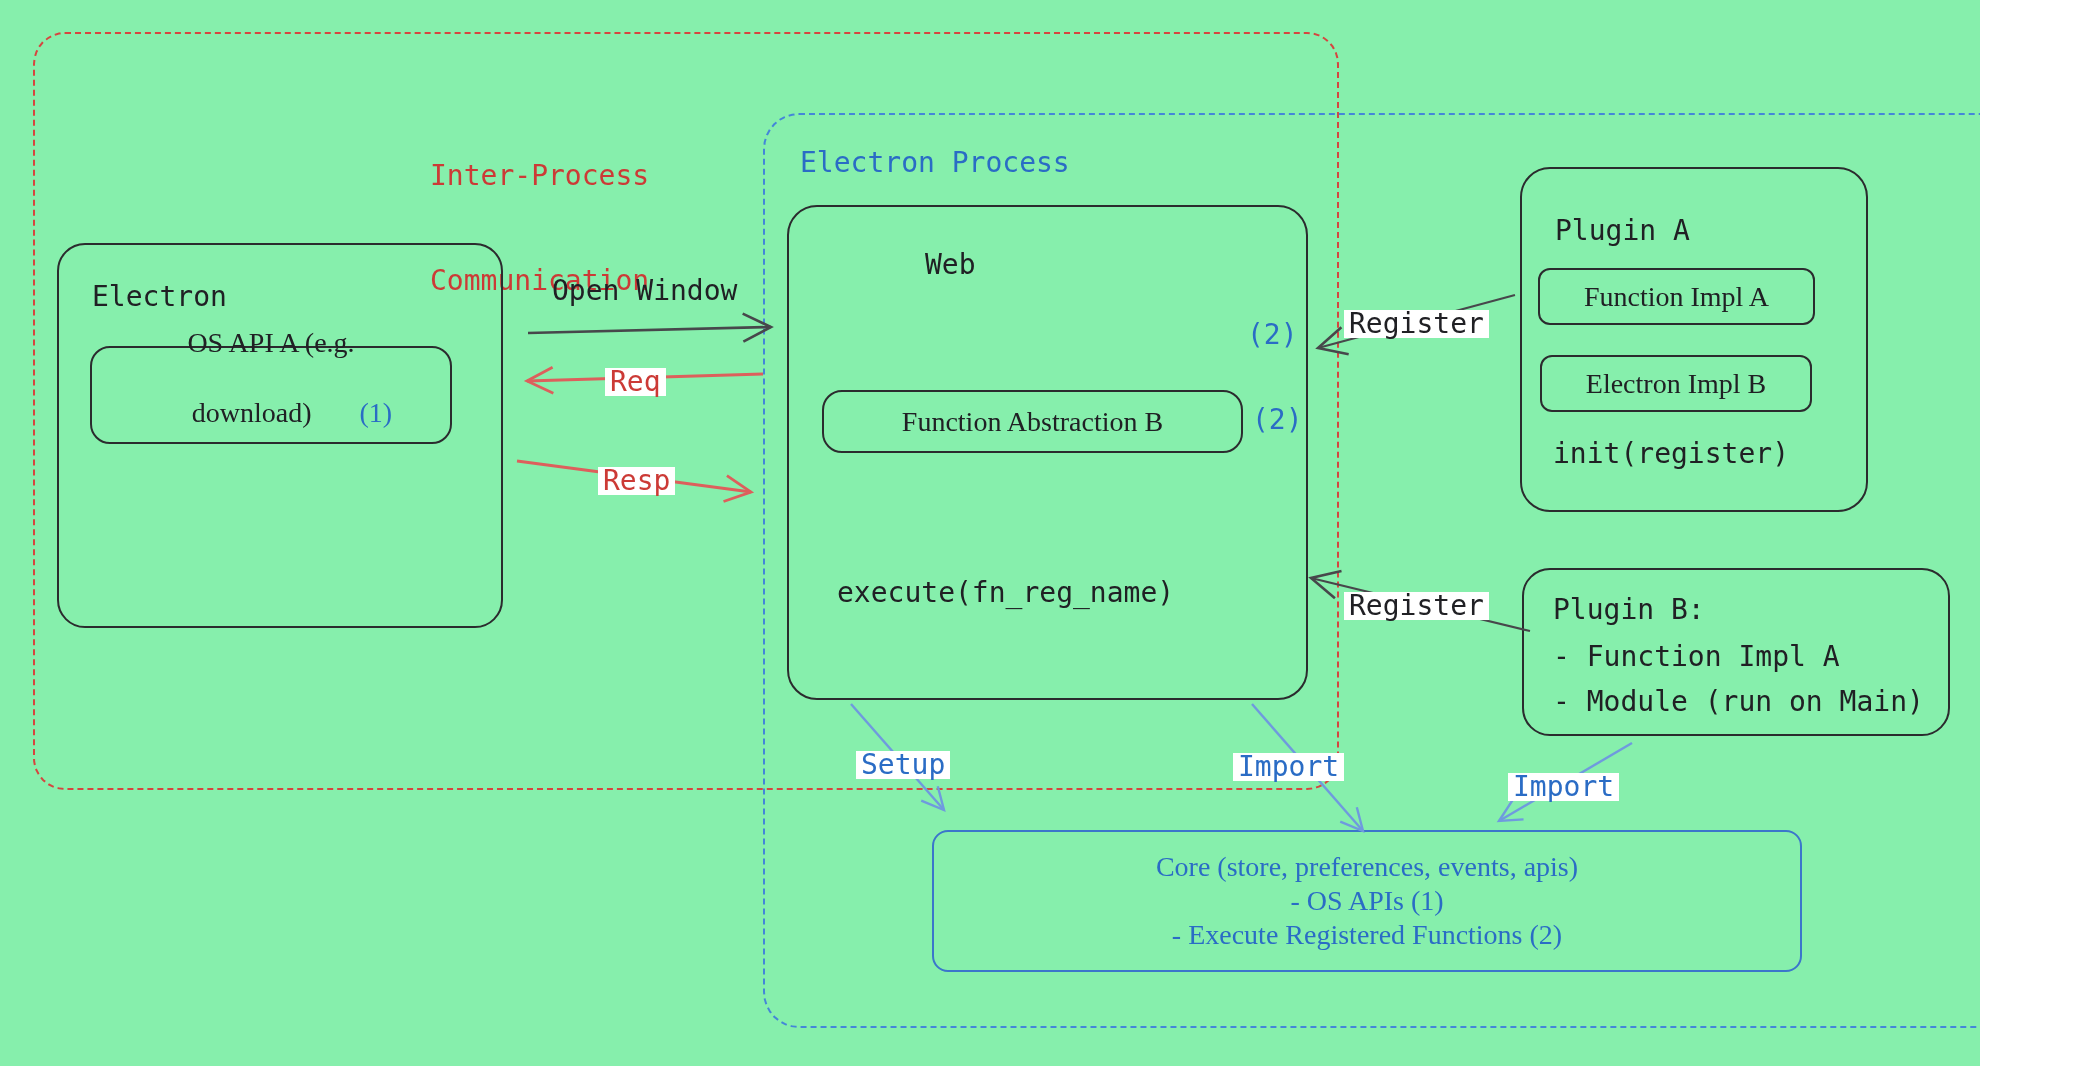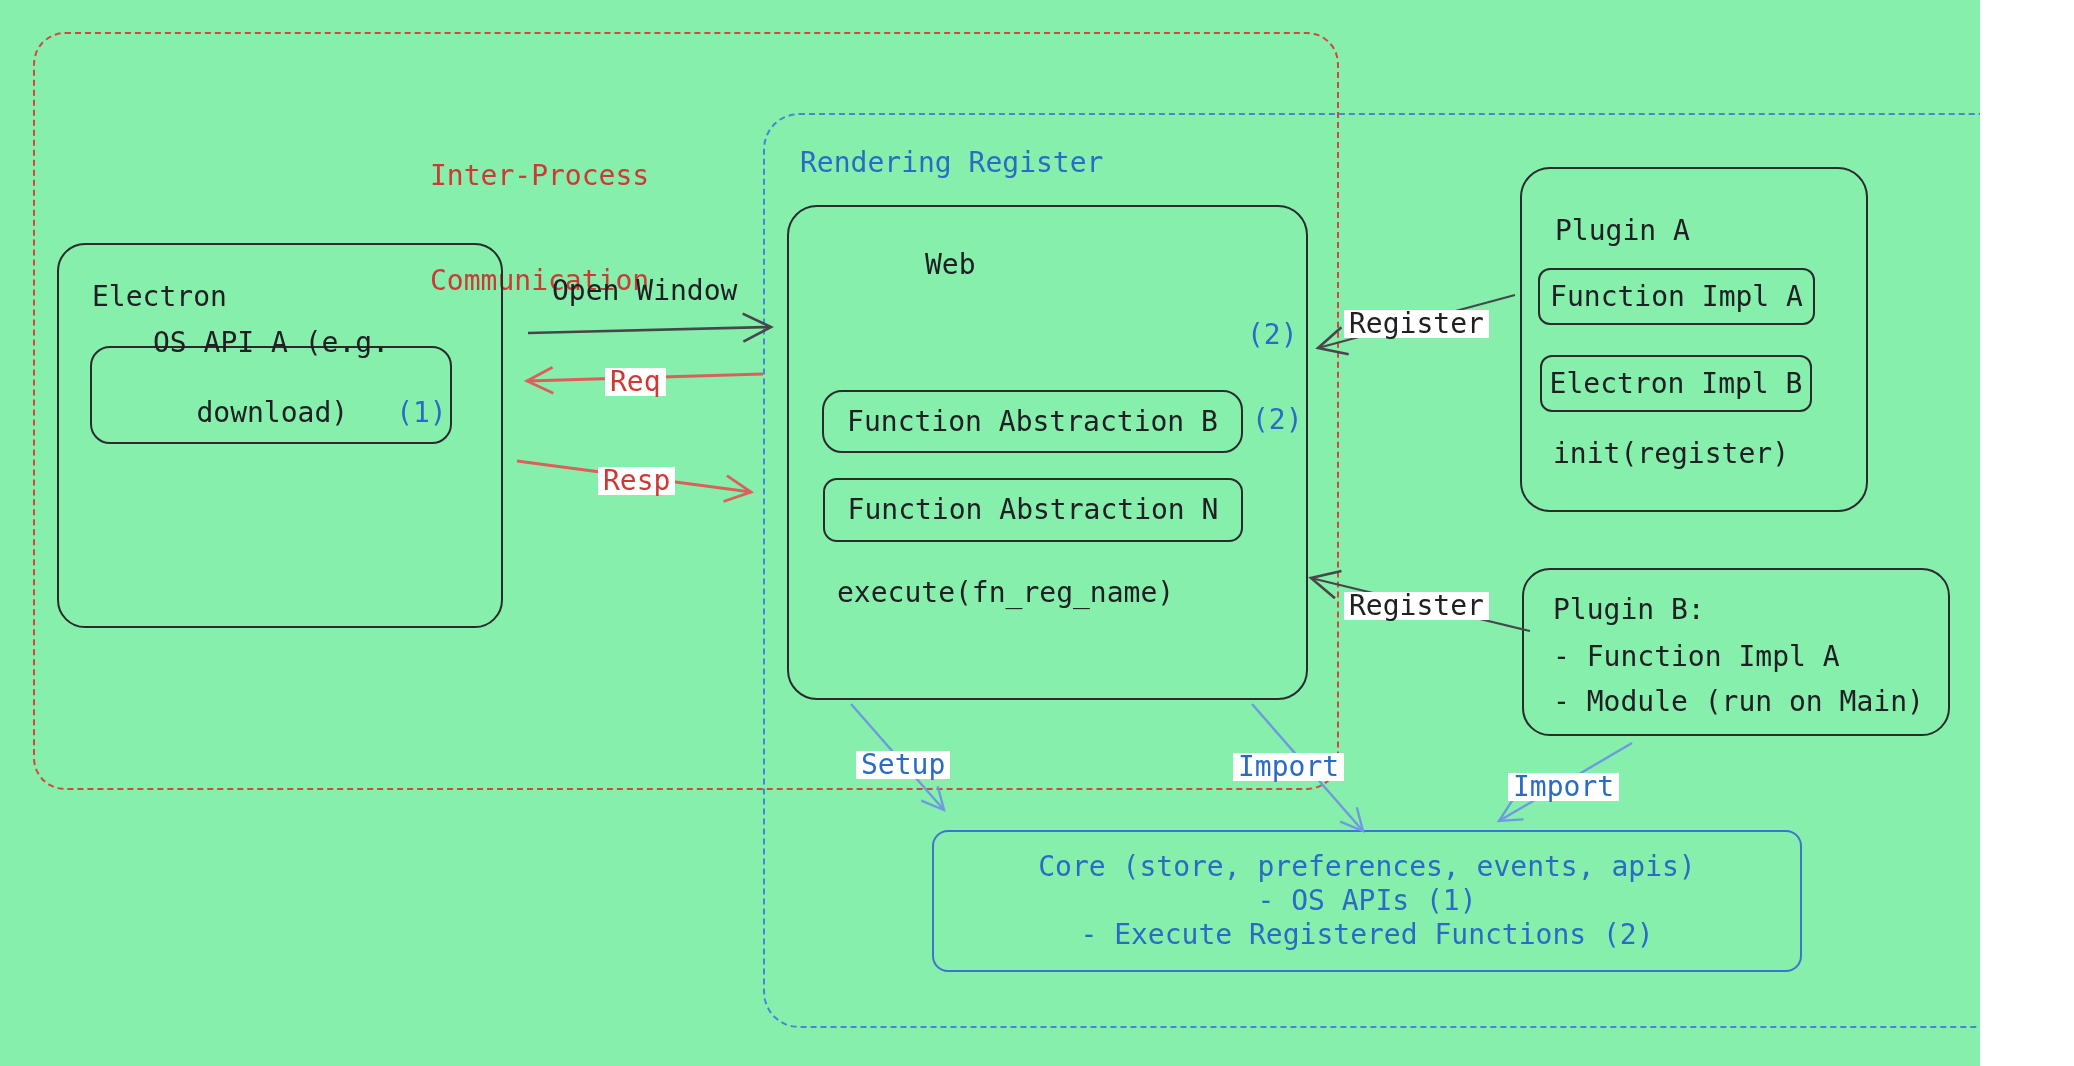--- a/index.html
+++ b/index.html
@@ -1,21 +1,21 @@
 <!DOCTYPE html>
 <html><head>
 <meta charset="utf-8">
 <style>
   html,body{margin:0;padding:0;background:#ffffff;}
   #canvas{
     position:relative;width:1980px;height:1066px;background:#86efac;overflow:hidden;
     font-family:"DejaVu Sans Mono","Liberation Mono",monospace;
     font-size:28px;color:#202024;line-height:28px;
   }
-  .box{position:absolute;border:2px solid #2b2b2e;border-radius:26px;background:transparent;box-sizing:border-box;}
+  .box{position:absolute;border:2px solid #2b2b2e;border-radius:26px;background:transparent;box-sizing:border-box;font-family:Liberation Serif, serif;}
   .dashed-red{border:2.5px dashed #d6453f;border-radius:32px;}
   .dashed-blue{border:2.5px dashed #4486d8;border-radius:36px;}
   .core-box{border:2px solid #3b76cb;border-radius:30px;}
   .lbl{position:absolute;white-space:pre;}
   .red{color:#cc3a36;}
   .blue{color:#2a6cc5;}
   .center-flex{display:flex;align-items:center;justify-content:center;flex-direction:column;border-radius:16px;}
   .onwhite{background:#fff;padding:0 5px;z-index:6;}
   svg.overlay{position:absolute;left:0;top:0;z-index:5;pointer-events:none;}
   .z6{z-index:6;}
@@ -25,21 +25,21 @@
 
 <div id="canvas">
 
   <div class="box dashed-red" style="left:33px;top:32px;width:1306px;height:758px;"></div>
   <div class="box dashed-blue" style="left:763px;top:113px;width:1254px;height:915px;"></div>
 
   <div class="lbl red" style="left:430px;top:88px;line-height:35px;">
     <div>Inter-Process</div>
     <div>Communication</div>
   </div>
-  <div class="lbl blue" style="left:800px;top:149px;">Rendering Register</div>
+  <div class="lbl blue" style="left:800px;top:149px;">Electron Process</div>
 
   <div class="box" style="left:57px;top:243px;width:446px;height:385px;border-radius:28px;"></div>
   <div class="lbl" style="left:92px;top:283px;">Electron</div>
 
   <div class="box center-flex" style="left:90px;top:346px;width:362px;height:98px;border-radius:20px;line-height:35px;">
     <div>OS API A (e.g.</div>
     <div style="white-space:pre;">
       <span>download)</span><span style="display:inline-block;width:48px;"></span><span class="blue">(1)</span>
     </div>
   </div>
@@ -48,23 +48,20 @@
   <div class="box" style="left:787px;top:205px;width:521px;height:495px;border-radius:30px;"></div>
   <div class="lbl" style="left:925px;top:251px;">Web</div>
 
   <div class="lbl blue" style="left:1247px;top:321px;">(2)</div>
 
   <div class="box center-flex" style="left:822px;top:390px;width:421px;height:63px;border-radius:20px;">
     <span>Function Abstraction B</span>
   </div>
   <div class="lbl blue" style="left:1252px;top:406px;">(2)</div>
 
-  <div class="box center-flex" style="left:823px;top:478px;width:420px;height:64px;border-radius:14px;">
-    <span>Function Abstraction N</span>
-  </div>
 
   <div class="lbl" style="left:837px;top:579px;">execute(fn_reg_name)</div>
 
   <div class="box" style="left:1520px;top:167px;width:348px;height:345px;border-radius:30px;"></div>
   <div class="lbl" style="left:1555px;top:217px;">Plugin A</div>
   <div class="box center-flex" style="left:1538px;top:268px;width:277px;height:57px;border-radius:12px;">
     <span>Function Impl A</span>
   </div>
   <div class="box center-flex" style="left:1540px;top:355px;width:272px;height:57px;border-radius:12px;">
     <span>Electron Impl B</span>

